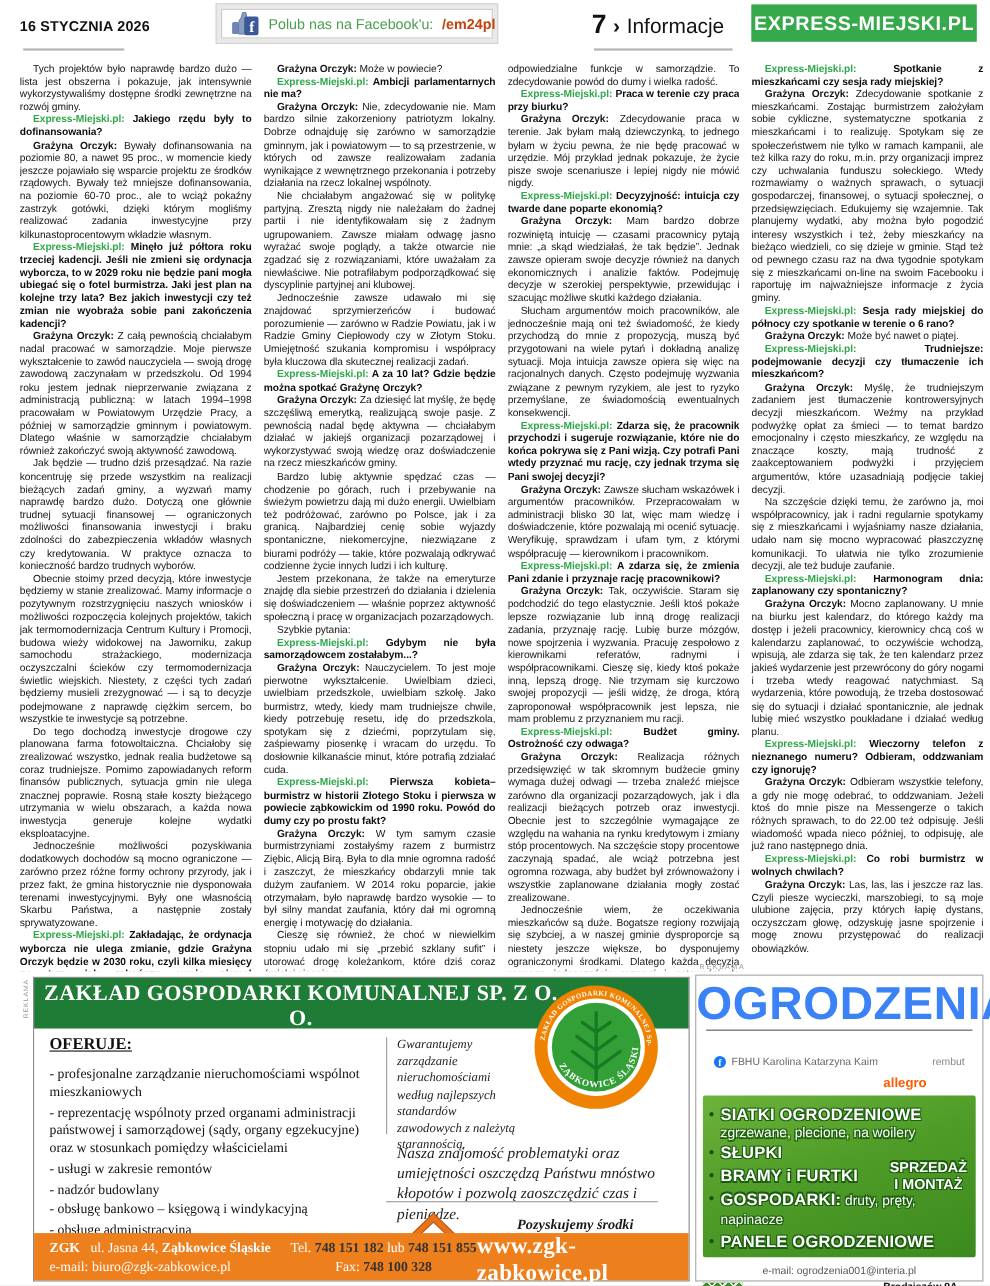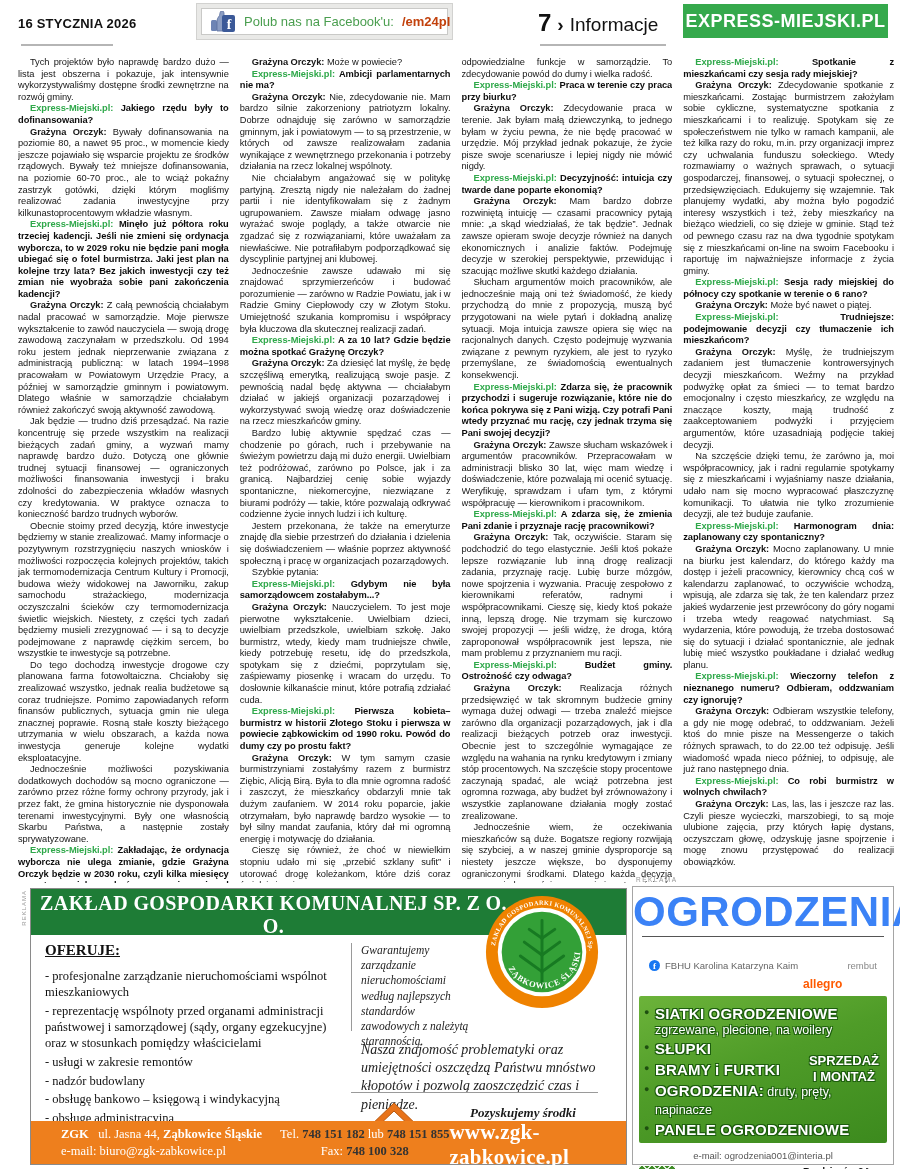--- a/index.html
+++ b/index.html
@@ -51,21 +51,21 @@
   .zgk-offers .offer{margin:0 0 2.5px;}
   .zgk-offers .offer.bold{font-weight:bold;}
   .zgk-vline{position:absolute;left:320px;top:8px;width:1px;height:88px;background:#9a9a9a;}
   .zgk-guarantee{position:absolute;left:330px;top:8px;width:112px;font-style:italic;font-size:11.5px;line-height:1.32;color:#222;}
   .zgk-knowledge{position:absolute;left:330px;top:106px;width:240px;font-style:italic;font-size:14px;line-height:1.3;color:#222;}
   .zgk-hline{position:absolute;left:320px;top:157px;width:247px;height:1px;background:#9a9a9a;}
   .zgk-house{position:absolute;left:322px;top:160px;width:90px;height:66px;}
   .zgk-funds{position:absolute;left:414px;top:170px;width:156px;text-align:center;
              font-style:italic;font-weight:bold;font-size:13px;line-height:1.3;color:#1a1a1a;}
   .zgk-foot{position:absolute;left:0;bottom:0;width:100%;height:43px;background:#ee7f1d;color:#fff;
-            box-sizing:border-box;padding:5px 12px 0 30px;display:flex;align-items:flex-start;}
+            box-sizing:border-box;padding:5px 12px 0 14px;display:flex;align-items:flex-start;}
   .zgk-foot .fl{font-size:12.5px;line-height:1.35;white-space:nowrap;}
   .zgk-foot .fm{font-size:12.5px;line-height:1.35;margin-left:18px;white-space:nowrap;text-align:center;}
   .zgk-foot b.num{color:#333;}
   .zgk-url{margin-left:auto;font-size:21px;font-weight:bold;align-self:center;letter-spacing:.3px;}
 
   
   .ogr{position:absolute;left:632px;top:886px;width:262px;height:279px;border:1px solid #a5a5a5;
        background:#fff;box-sizing:border-box;}
   .ogr-title{font-size:42px;font-weight:800;letter-spacing:.5px;text-align:center;color:#3b82f6;
              margin-top:2px;line-height:1.1;}
@@ -291,21 +291,21 @@
       <span>FBHU Karolina Katarzyna Kaim</span>
       <span class="allegro">allegro</span>
       <span class="allegro-user">rembut</span>
     </div>
 
     <div class="ogr-green">
       <div id="ogr-items">
           <div class="g-item"><span class="g-bullet">●</span><span class="g-head">SIATKI OGRODZENIOWE</span><div class="g-sub">zgrzewane, plecione, na woilery</div></div>
           <div class="g-item"><span class="g-bullet">●</span><span class="g-head">SŁUPKI</span></div>
           <div class="g-item"><span class="g-bullet">●</span><span class="g-head">BRAMY i FURTKI</span></div>
-          <div class="g-item"><span class="g-bullet">●</span><span class="g-head">OGRODZENIA:</span><span class="g-sub-inline"> druty, pręty, napinacze</span></div>
+          <div class="g-item"><span class="g-bullet">●</span><span class="g-head">GOSPODARKI:</span><span class="g-sub-inline"> druty, pręty, napinacze</span></div>
           <div class="g-item"><span class="g-bullet">●</span><span class="g-head">PANELE OGRODZENIOWE</span></div>
         </div>
       <div class="g-badge">
         <div>SPRZEDAŻ</div>
         <div>I MONTAŻ</div>
       </div>
     </div>
 
     <div class="ogr-email">e-mail: ogrodzenia001@interia.pl</div>
     <div class="ogr-brandrow">

